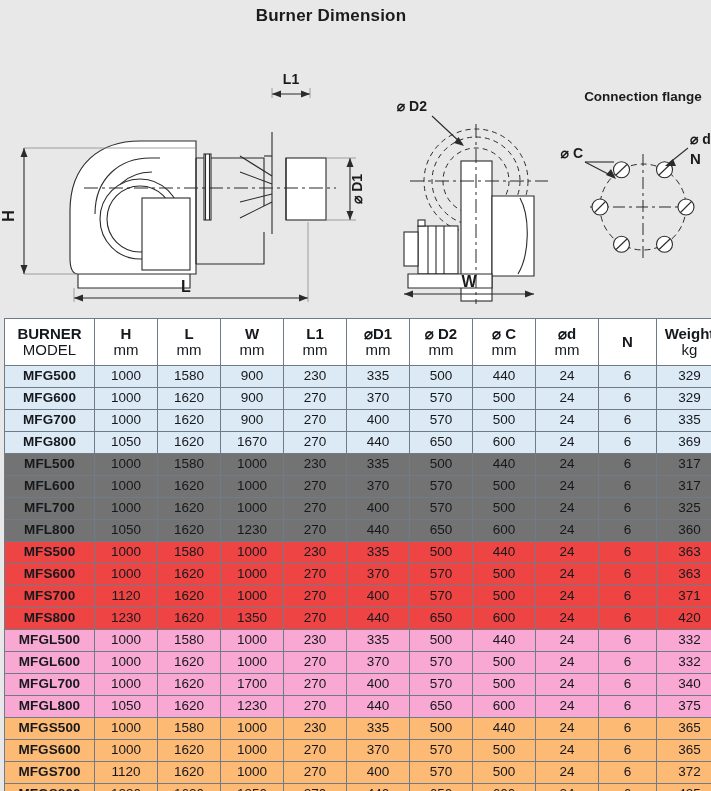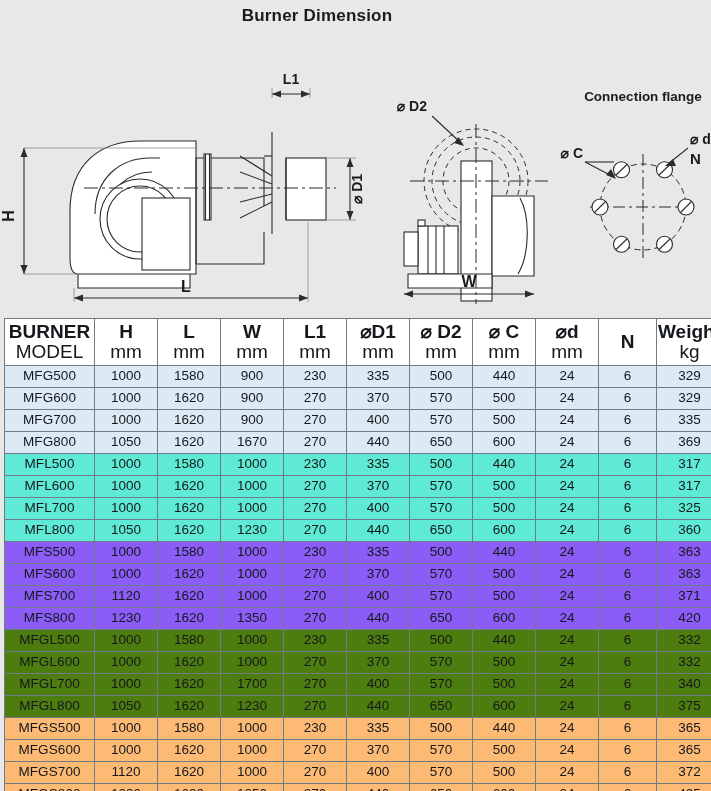--- a/index.html
+++ b/index.html
@@ -17,21 +17,21 @@
     position: relative;
     width: 711px;
     height: 791px;
     background: #e8e8e8;
   }
 
   
   #title {
     position: absolute;
     top: 6px;
-    left: 2px;
+    left: 16px;
     width: 630px;
     text-align: center;
     font-size: 17px;
     font-weight: bold;
     color: #1b1b1b;
     letter-spacing: 0.2px;
   }
 
   
   #drawing {
@@ -69,37 +69,37 @@
     font-size: 13.5px;
     color: #15181c;
     padding: 0;
     height: 21px;
     line-height: 1.05;
   }
   table.spec thead th {
     background: #ffffff;
     font-weight: bold;
     height: 44px;
-    font-size: 19px;
+    font-size: 15px;
     padding: 1px 0;
   }
   thead .hdr-main { display: block; font-weight: bold; }
   thead .hdr-unit { display: block; font-weight: normal; }
 
   td.model {
-    font-weight: normal;
+    font-weight: bold;
     font-size: 13.5px;
     letter-spacing: 0.1px;
   }
 
   
   tr.g-mfg  td { background: #dceaf5; }
-  tr.g-mfl  td { background: #5eead4; }
-  tr.g-mfs  td { background: #8b5cf6; }
-  tr.g-mfgl td { background: #4d7c0f; text-align: center; }
+  tr.g-mfl  td { background: #737373; }
+  tr.g-mfs  td { background: #ef4444; }
+  tr.g-mfgl td { background: #f9a8d4; text-align: center; }
   tr.g-mfgs td { background: #fdba74; }
 
   
   col.c-model  { width: 90px; }
   col.c-num    { width: 63px; }
   col.c-n      { width: 58px; }
   col.c-weight { width: 66px; }
 </style>
 </head>
 <body>

